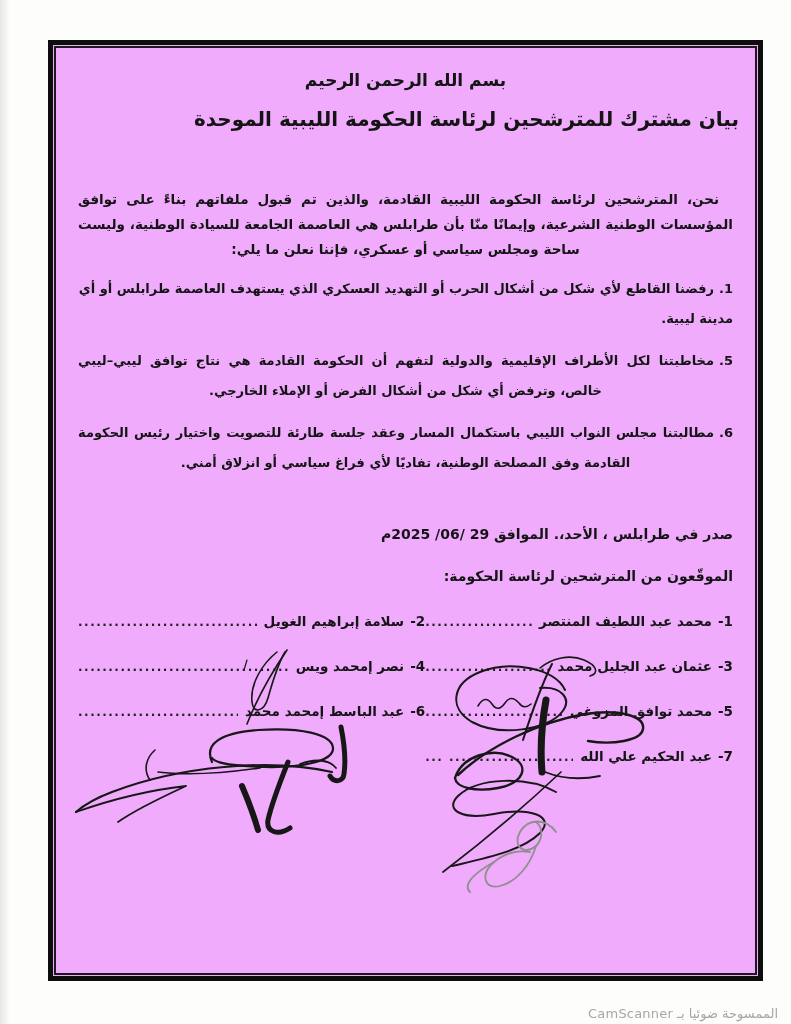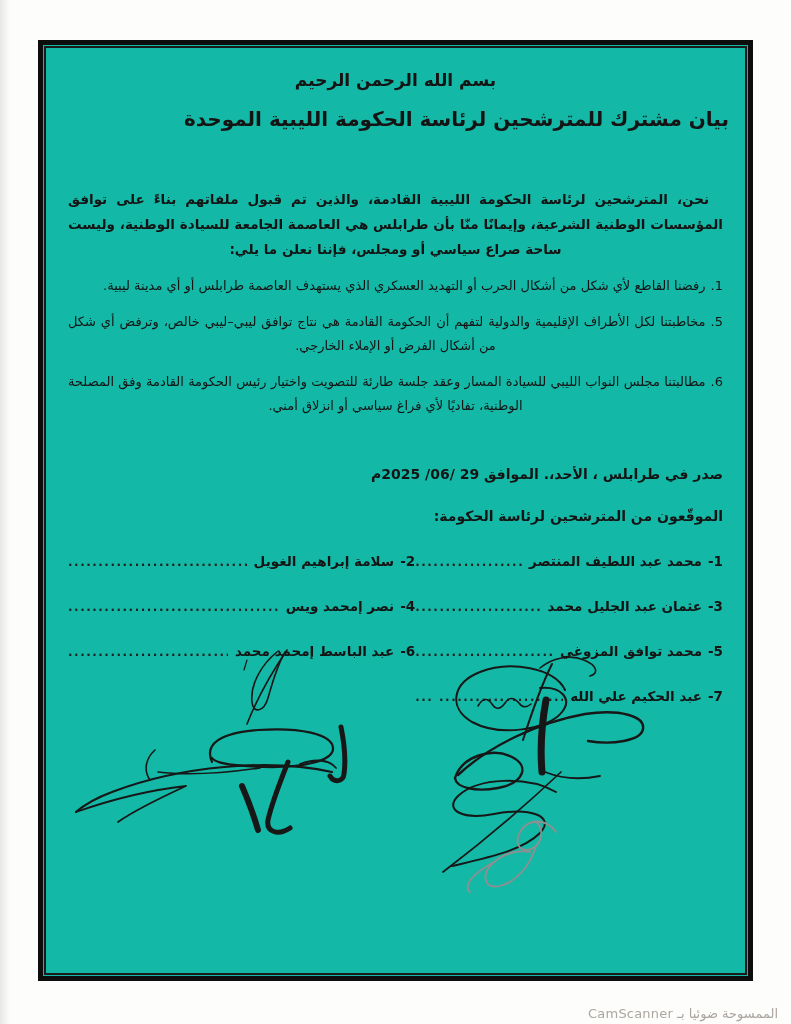--- a/index.html
+++ b/index.html
@@ -9,34 +9,34 @@
     font-family:"DejaVu Sans", sans-serif;
     color:#141414;
   }
   
   .scan-edge-left{position:absolute;left:0;top:0;width:10px;height:1024px;
     background:linear-gradient(to right,#e7e7e5,rgba(231,231,229,0));}
   .smudge{position:absolute;left:612px;top:930px;width:58px;height:16px;border-radius:50%;
     background:radial-gradient(ellipse at center,rgba(60,60,60,.10),rgba(60,60,60,0) 70%);}
 
   
-  .frame{position:absolute;left:38px;top:40px;width:705px;height:931px;
-    border:5px solid #0d0d0d;background:#14b8a6;}
+  .frame{position:absolute;left:48px;top:40px;width:705px;height:931px;
+    border:5px solid #0d0d0d;background:#f0abfc;}
   .frame-inner{position:absolute;inset:1px;border:2px solid #1b1b1b;}
 
   .content{position:absolute;inset:0;direction:rtl;padding:18px 16px 0 16px;box-sizing:border-box;}
 
   .basmala{text-align:center;font-weight:bold;font-size:17px;margin:4px 0 0 0;}
   .doc-title{font-weight:bold;font-size:20px;margin:17px 0 0 0;}
 
   .intro{font-size:13.5px;font-weight:bold;line-height:25px;margin:56px 6px 0 6px;
     text-align:justify;text-align-last:center;text-indent:14px;}
 
   .points{margin:10px 6px 0 6px;}
-  .point{font-size:13px;font-weight:normal;line-height:24px;margin:12px 0 0 0;}
+  .point{font-size:13px;font-weight:bold;line-height:30px;margin:12px 0 0 0;}
   .point.multi{text-align:justify;text-align-last:center;}
   .point.single{text-align:right;}
   .pt-num{margin-left:5px;}
 
   .date-line{font-size:14px;font-weight:bold;text-align:right;margin:48px 6px 0 6px;}
   .sig-heading{font-size:14px;font-weight:bold;text-align:right;margin:26px 6px 0 6px;}
 
   .sig-rows{margin:24px 6px 0 6px;}
   .sig-row{display:grid;grid-template-columns:47% 53%;margin-top:29px;align-items:baseline;}
   .sig-cell{display:flex;align-items:baseline;font-size:13.5px;font-weight:bold;white-space:nowrap;}
@@ -58,26 +58,26 @@
 <div class="scan-edge-left"></div>
 <div class="smudge"></div>
 
 <div class="frame">
   <div class="frame-inner">
     <div class="content">
 
       <p class="basmala">بسم الله الرحمن الرحيم</p>
       <p class="doc-title">بيان مشترك للمترشحين لرئاسة الحكومة الليبية الموحدة</p>
 
-      <p class="intro">نحن، المترشحين لرئاسة الحكومة الليبية القادمة، والذين تم قبول ملفاتهم بناءً على توافق المؤسسات الوطنية الشرعية، وإيمانًا منّا بأن طرابلس هي العاصمة الجامعة للسيادة الوطنية، وليست ساحة صراع سياسي أو ومجلس، فإننا نعلن ما يلي:</p>
+      <p class="intro">نحن، المترشحين لرئاسة الحكومة الليبية القادمة، والذين تم قبول ملفاتهم بناءً على توافق المؤسسات الوطنية الشرعية، وإيمانًا منّا بأن طرابلس هي العاصمة الجامعة للسيادة الوطنية، وليست ساحة ومجلس سياسي أو عسكري، فإننا نعلن ما يلي:</p>
 
       <div class="points">
         <p class="point single"><span class="pt-num">1.</span><span>رفضنا القاطع لأي شكل من أشكال الحرب أو التهديد العسكري الذي يستهدف العاصمة طرابلس أو أي مدينة ليبية.</span></p>
         <p class="point multi"><span class="pt-num">5.</span><span>مخاطبتنا لكل الأطراف الإقليمية والدولية لتفهم أن الحكومة القادمة هي نتاج توافق ليبي–ليبي خالص، وترفض أي شكل من أشكال الفرض أو الإملاء الخارجي.</span></p>
-        <p class="point multi"><span class="pt-num">6.</span><span>مطالبتنا مجلس النواب الليبي للسيادة المسار وعقد جلسة طارئة للتصويت واختيار رئيس الحكومة القادمة وفق المصلحة الوطنية، تفاديًا لأي فراغ سياسي أو انزلاق أمني.</span></p>
+        <p class="point multi"><span class="pt-num">6.</span><span>مطالبتنا مجلس النواب الليبي باستكمال المسار وعقد جلسة طارئة للتصويت واختيار رئيس الحكومة القادمة وفق المصلحة الوطنية، تفاديًا لأي فراغ سياسي أو انزلاق أمني.</span></p>
       </div>
 
       <p class="date-line">صدر في طرابلس ،  الأحد،. الموافق 29 /06/ 2025م</p>
       <p class="sig-heading">الموقّعون من المترشحين لرئاسة الحكومة:</p>
 
       <div class="sig-rows">
         <div class="sig-row">
           <div class="sig-cell">
             <span class="sig-num">1-</span>
             <span class="sig-name">محمد عبد اللطيف المنتصر</span>

